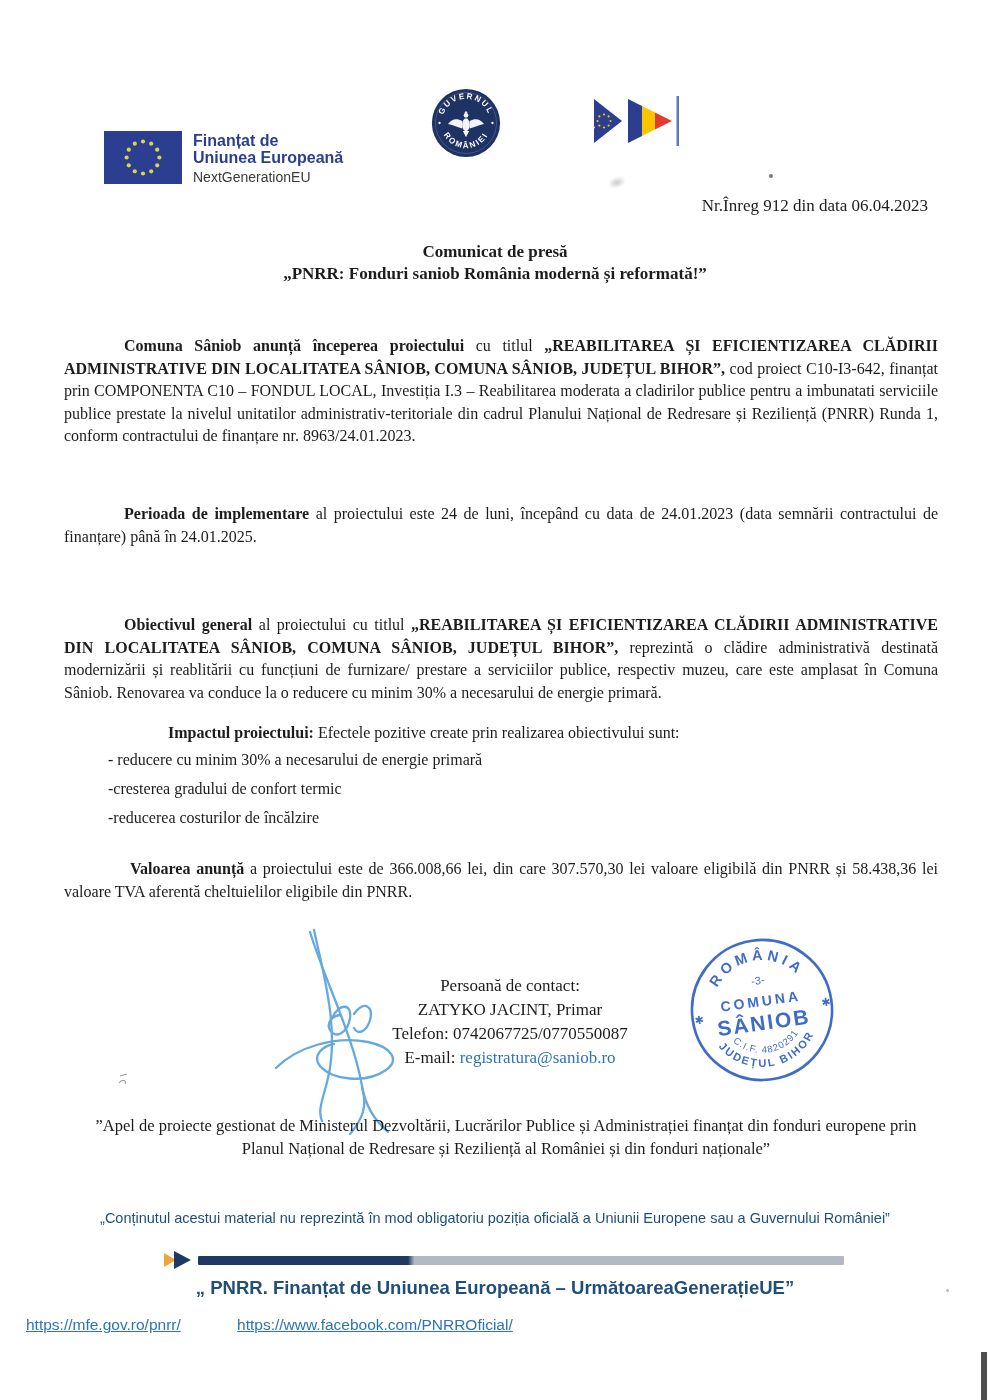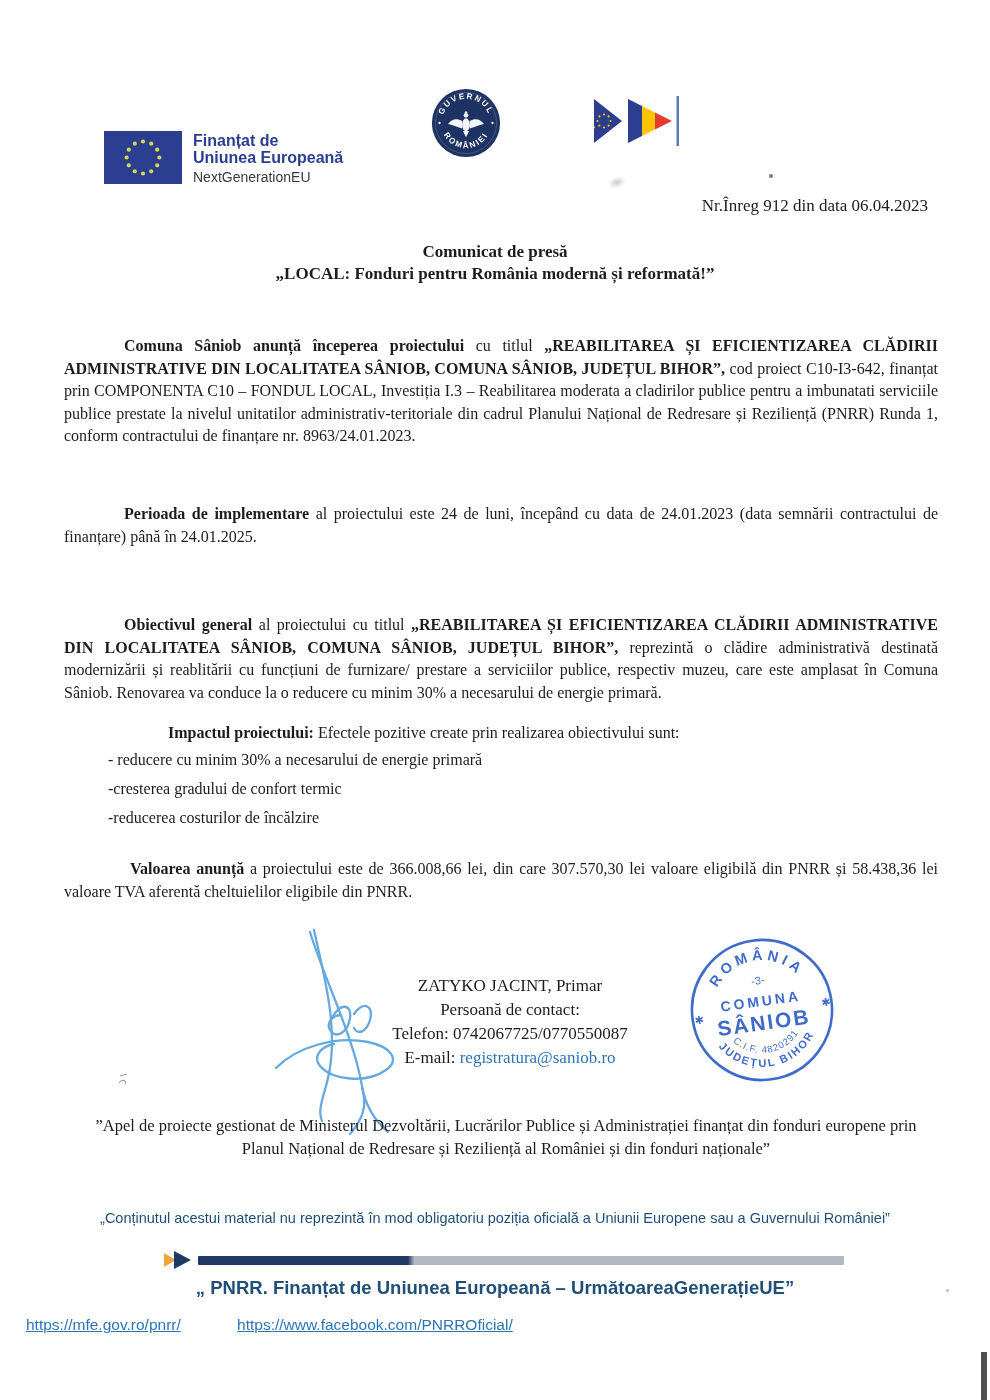--- a/index.html
+++ b/index.html
@@ -140,41 +140,41 @@
       <rect x="61" y="3" width="17" height="44" style="fill:var(--flag-red,#e33b2e)"></rect>
     </g>
     <rect x="82.5" y="0" width="2.5" height="50" fill="#5b79c0"></rect>
   </svg>
 </div>
 
 <div class="abs reg-line">Nr.Înreg 912 din data 06.04.2023</div>
 
 <div class="abs doc-title">
   <div>Comunicat de presă</div>
-  <div>„LOCAL: Fonduri pentru România modernă și reformată!”</div>
+  <div>„PNRR: Fonduri saniob România modernă și reformată!”</div>
 </div>
 
 <div class="abs para p1"><span class="ind"></span><b class="seg">Comuna Sâniob anunță începerea proiectului</b><span> cu titlul </span><b class="seg">„REABILITAREA ȘI EFICIENTIZAREA CLĂDIRII ADMINISTRATIVE DIN LOCALITATEA SÂNIOB, COMUNA SÂNIOB, JUDEȚUL BIHOR”,</b><span> cod proiect C10-I3-642, finanțat prin COMPONENTA C10 – FONDUL LOCAL, Investiția I.3 – Reabilitarea moderata a cladirilor publice pentru a imbunatati serviciile publice prestate la nivelul unitatilor administrativ-teritoriale din cadrul Planului Național de Redresare și Reziliență (PNRR) Runda 1, conform contractului de finanțare nr. 8963/24.01.2023.</span></div>
 
 <div class="abs para p2"><span class="ind"></span><b class="seg">Perioada de implementare</b><span> al proiectului este 24 de luni, începând cu data de 24.01.2023 (data semnării contractului de finanțare) până în 24.01.2025.</span></div>
 
 <div class="abs para p3"><span class="ind"></span><b class="seg">Obiectivul general</b><span> al proiectului cu titlul </span><b class="seg">„REABILITAREA ȘI EFICIENTIZAREA CLĂDIRII ADMINISTRATIVE DIN LOCALITATEA SÂNIOB, COMUNA SÂNIOB, JUDEȚUL BIHOR”,</b><span> reprezintă o clădire administrativă destinată modernizării și reablitării cu funcțiuni de furnizare/ prestare a serviciilor publice, respectiv muzeu, care este amplasat în Comuna Sâniob. Renovarea va conduce la o reducere cu minim 30% a necesarului de energie primară.</span></div>
 
 <div class="abs para p4">
   <div><span class="ind"></span><b class="seg">Impactul proiectului:</b><span> Efectele pozitive create prin realizarea obiectivului sunt:</span></div>
   <div class="item">- reducere cu minim 30% a necesarului de energie primară</div>
   <div class="item">-cresterea gradului de confort termic</div>
   <div class="item">-reducerea costurilor de încălzire</div>
 </div>
 
 <div class="abs para p5"><span class="ind" style="width:66px;"></span><b class="seg">Valoarea anunță</b><span> a proiectului este de 366.008,66 lei, din care 307.570,30 lei valoare eligibilă din PNRR și 58.438,36 lei valoare TVA aferentă cheltuielilor eligibile din PNRR.</span></div>
 
 <div class="abs contact">
+  <div>Persoană de contact:</div>
   <div>ZATYKO JACINT, Primar</div>
-  <div>Persoană de contact:</div>
   <div>Telefon: 0742067725/0770550087</div>
   <div><span>E-mail: </span><a>registratura@saniob.ro</a></div>
 </div>
 
 <svg class="abs signature" width="190" height="230" viewBox="0 0 190 230">
   <g fill="none" style="stroke:var(--sig-blue,#56a0dc)" stroke-width="2.3" stroke-linecap="round" opacity="0.9">
     <path d="M52,12 C60,50 78,110 66,160 C62,178 55,192 60,203"></path>
     <path d="M48,14 C62,60 92,120 100,168 C103,186 112,202 126,214"></path>
     <path d="M14,150 C36,128 74,118 106,124 C130,129 138,142 124,152 C104,166 70,162 58,148 C50,138 60,128 72,126"></path>
     <path d="M70,100 C78,84 90,86 88,100 C86,114 74,122 68,112 C64,105 70,98 78,97"></path>

